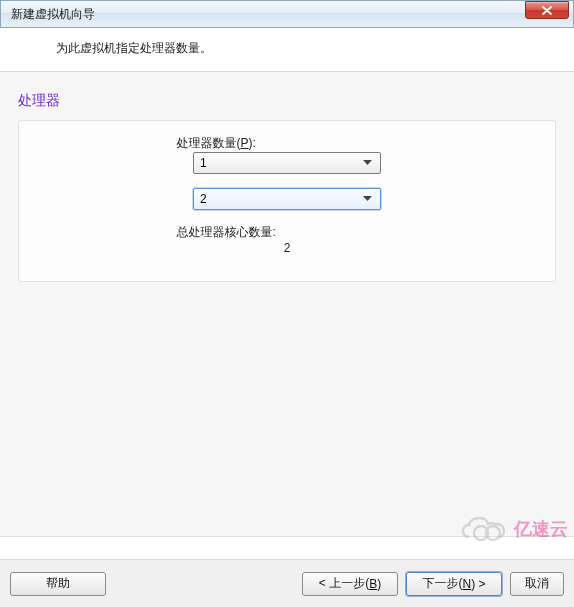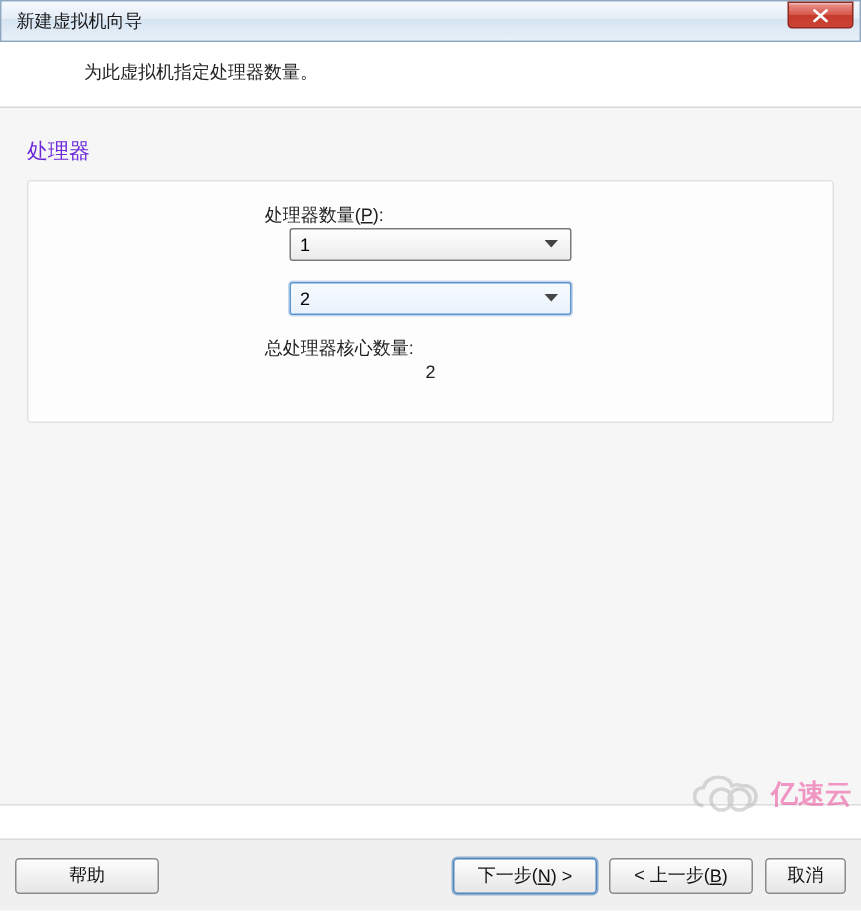--- a/index.html
+++ b/index.html
@@ -215,26 +215,26 @@
     </g>
   </svg>
   <span>亿速云</span>
 </div>
 
 <div class="buttonbar">
   <div class="btn">
     <span>帮助</span>
   </div>
   <div class="spacer"></div>
+  <div class="btn">
+    <span>&lt; 上一步(</span>
+      <span class="underline">B</span>
+      <span>)</span>
+  </div>
   <div class="btn primary">
     <span>下一步(</span>
       <span class="underline">N</span>
       <span>) &gt;</span>
   </div>
-  <div class="btn">
-    <span>&lt; 上一步(</span>
-      <span class="underline">B</span>
-      <span>)</span>
-  </div>
   <div class="btn cut">
     <span>取消</span>
   </div>
 </div>
 
 </body></html>

